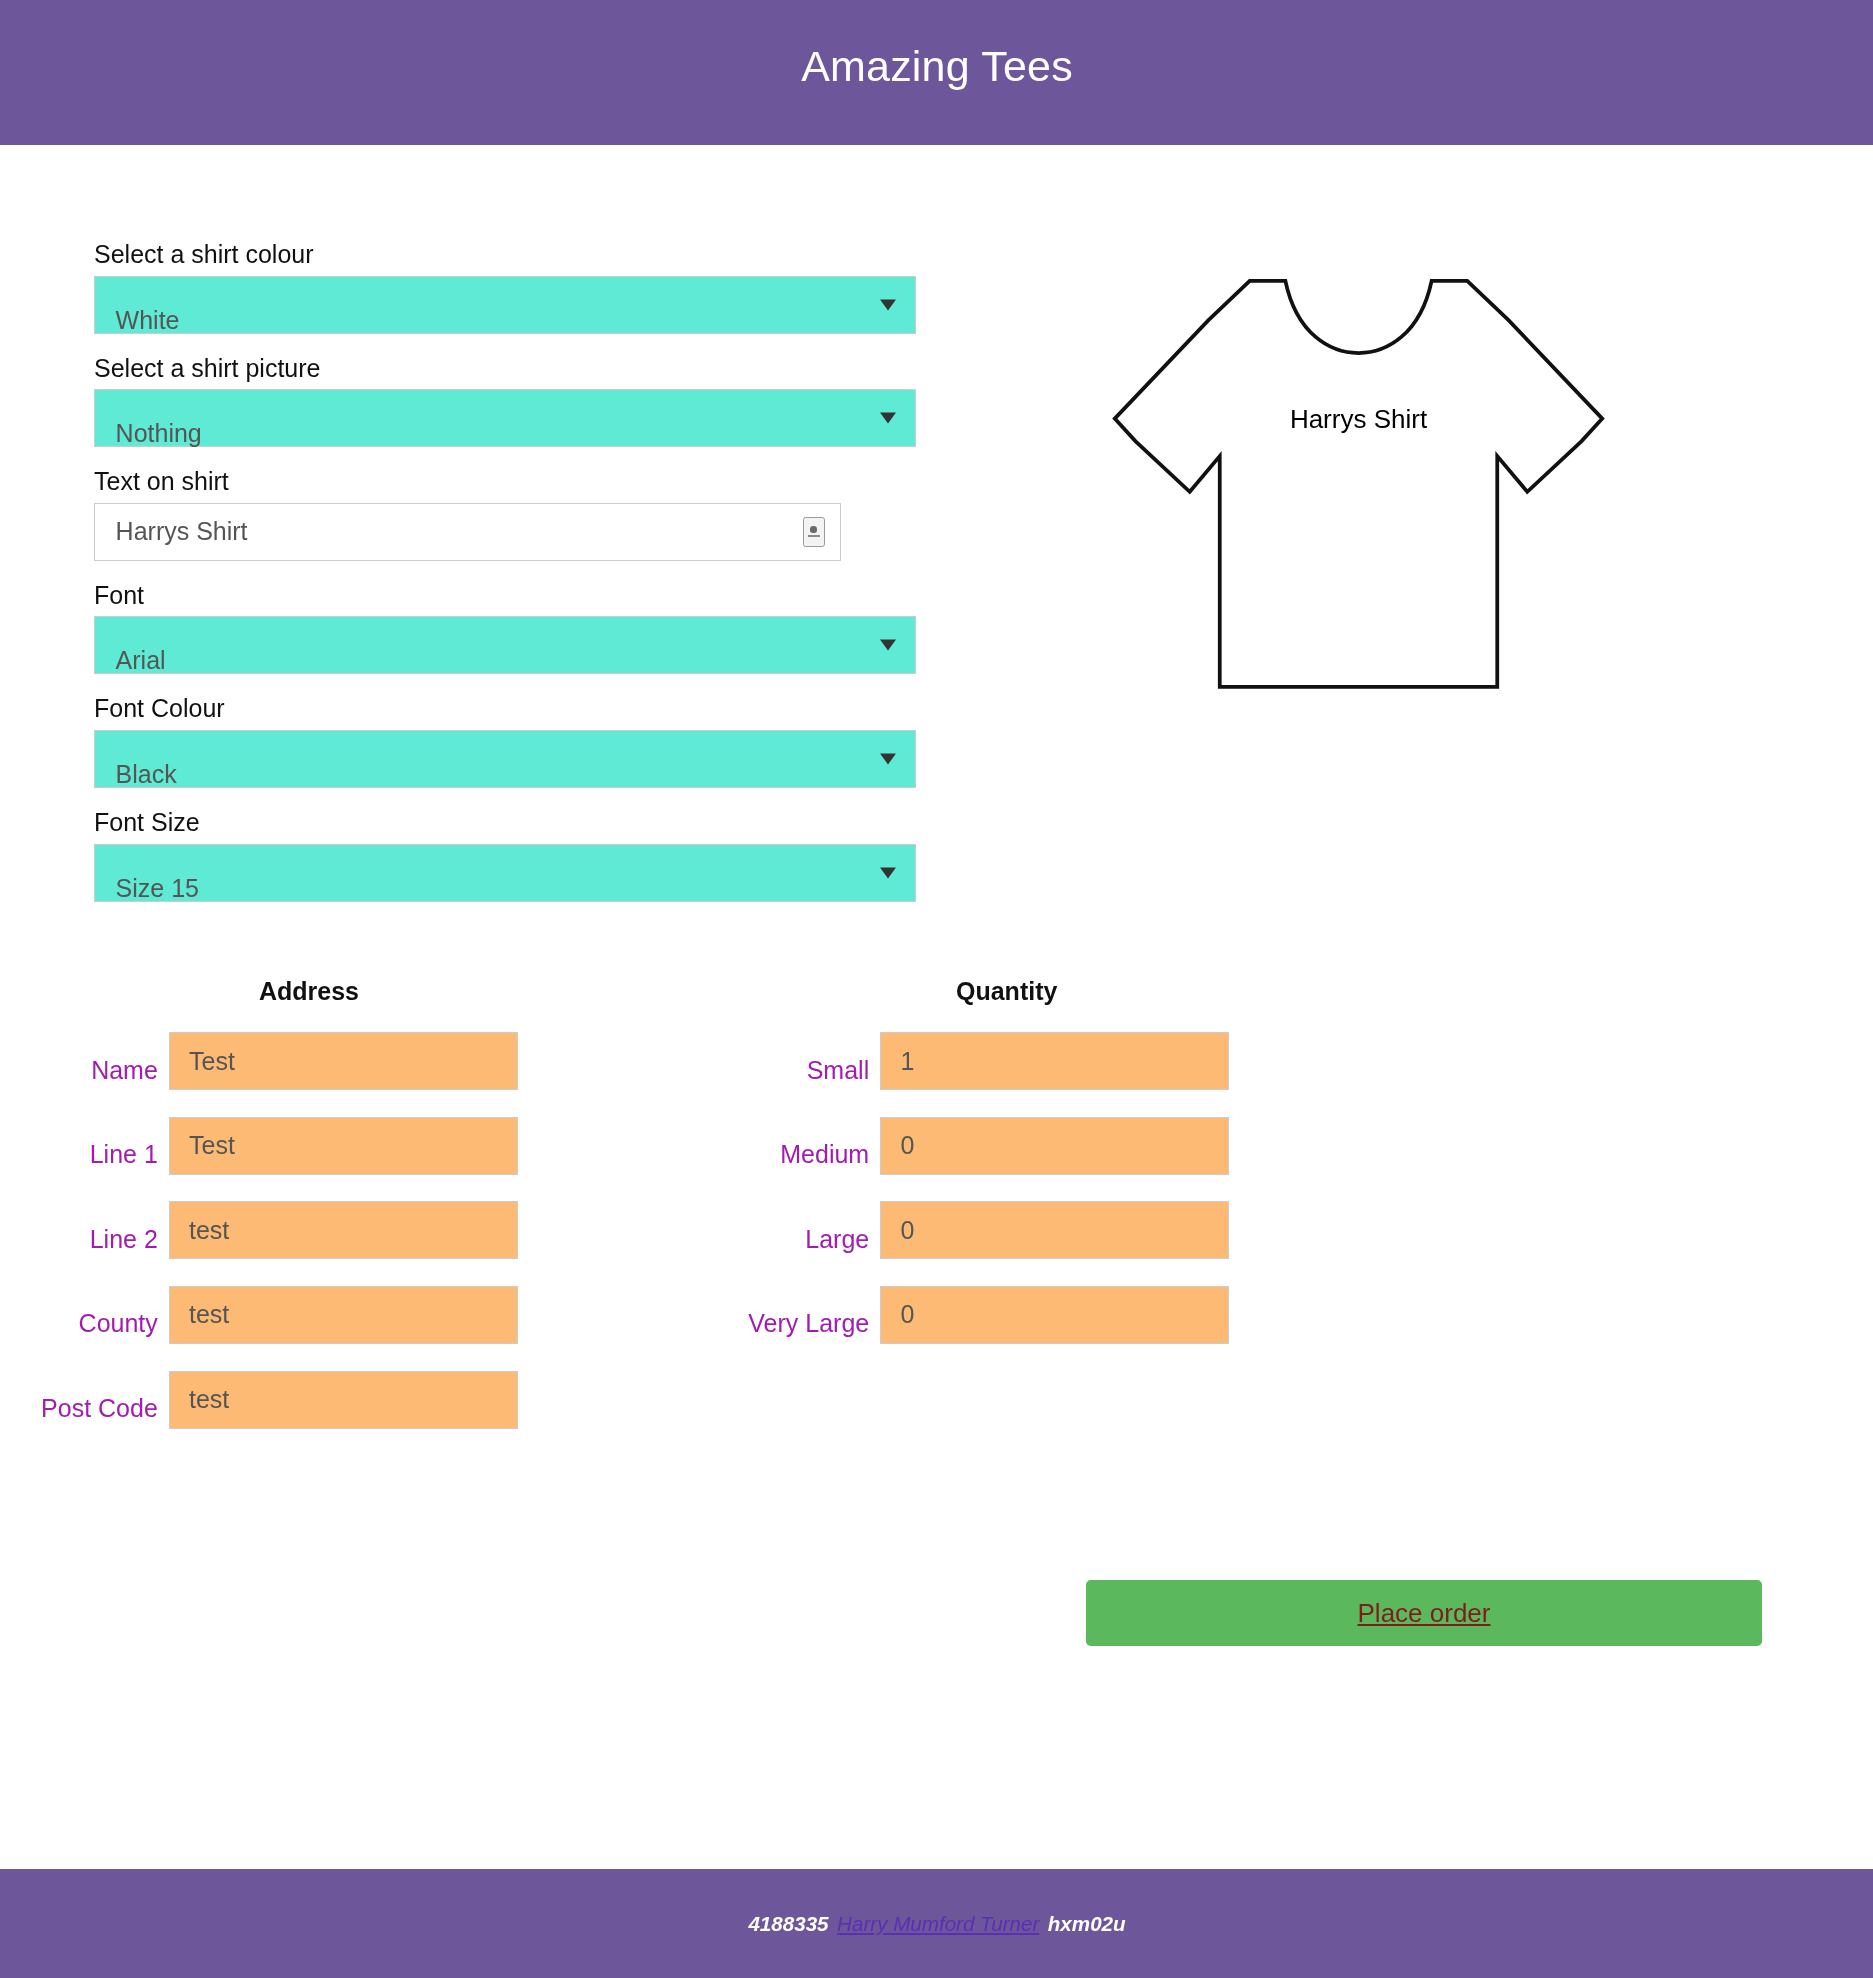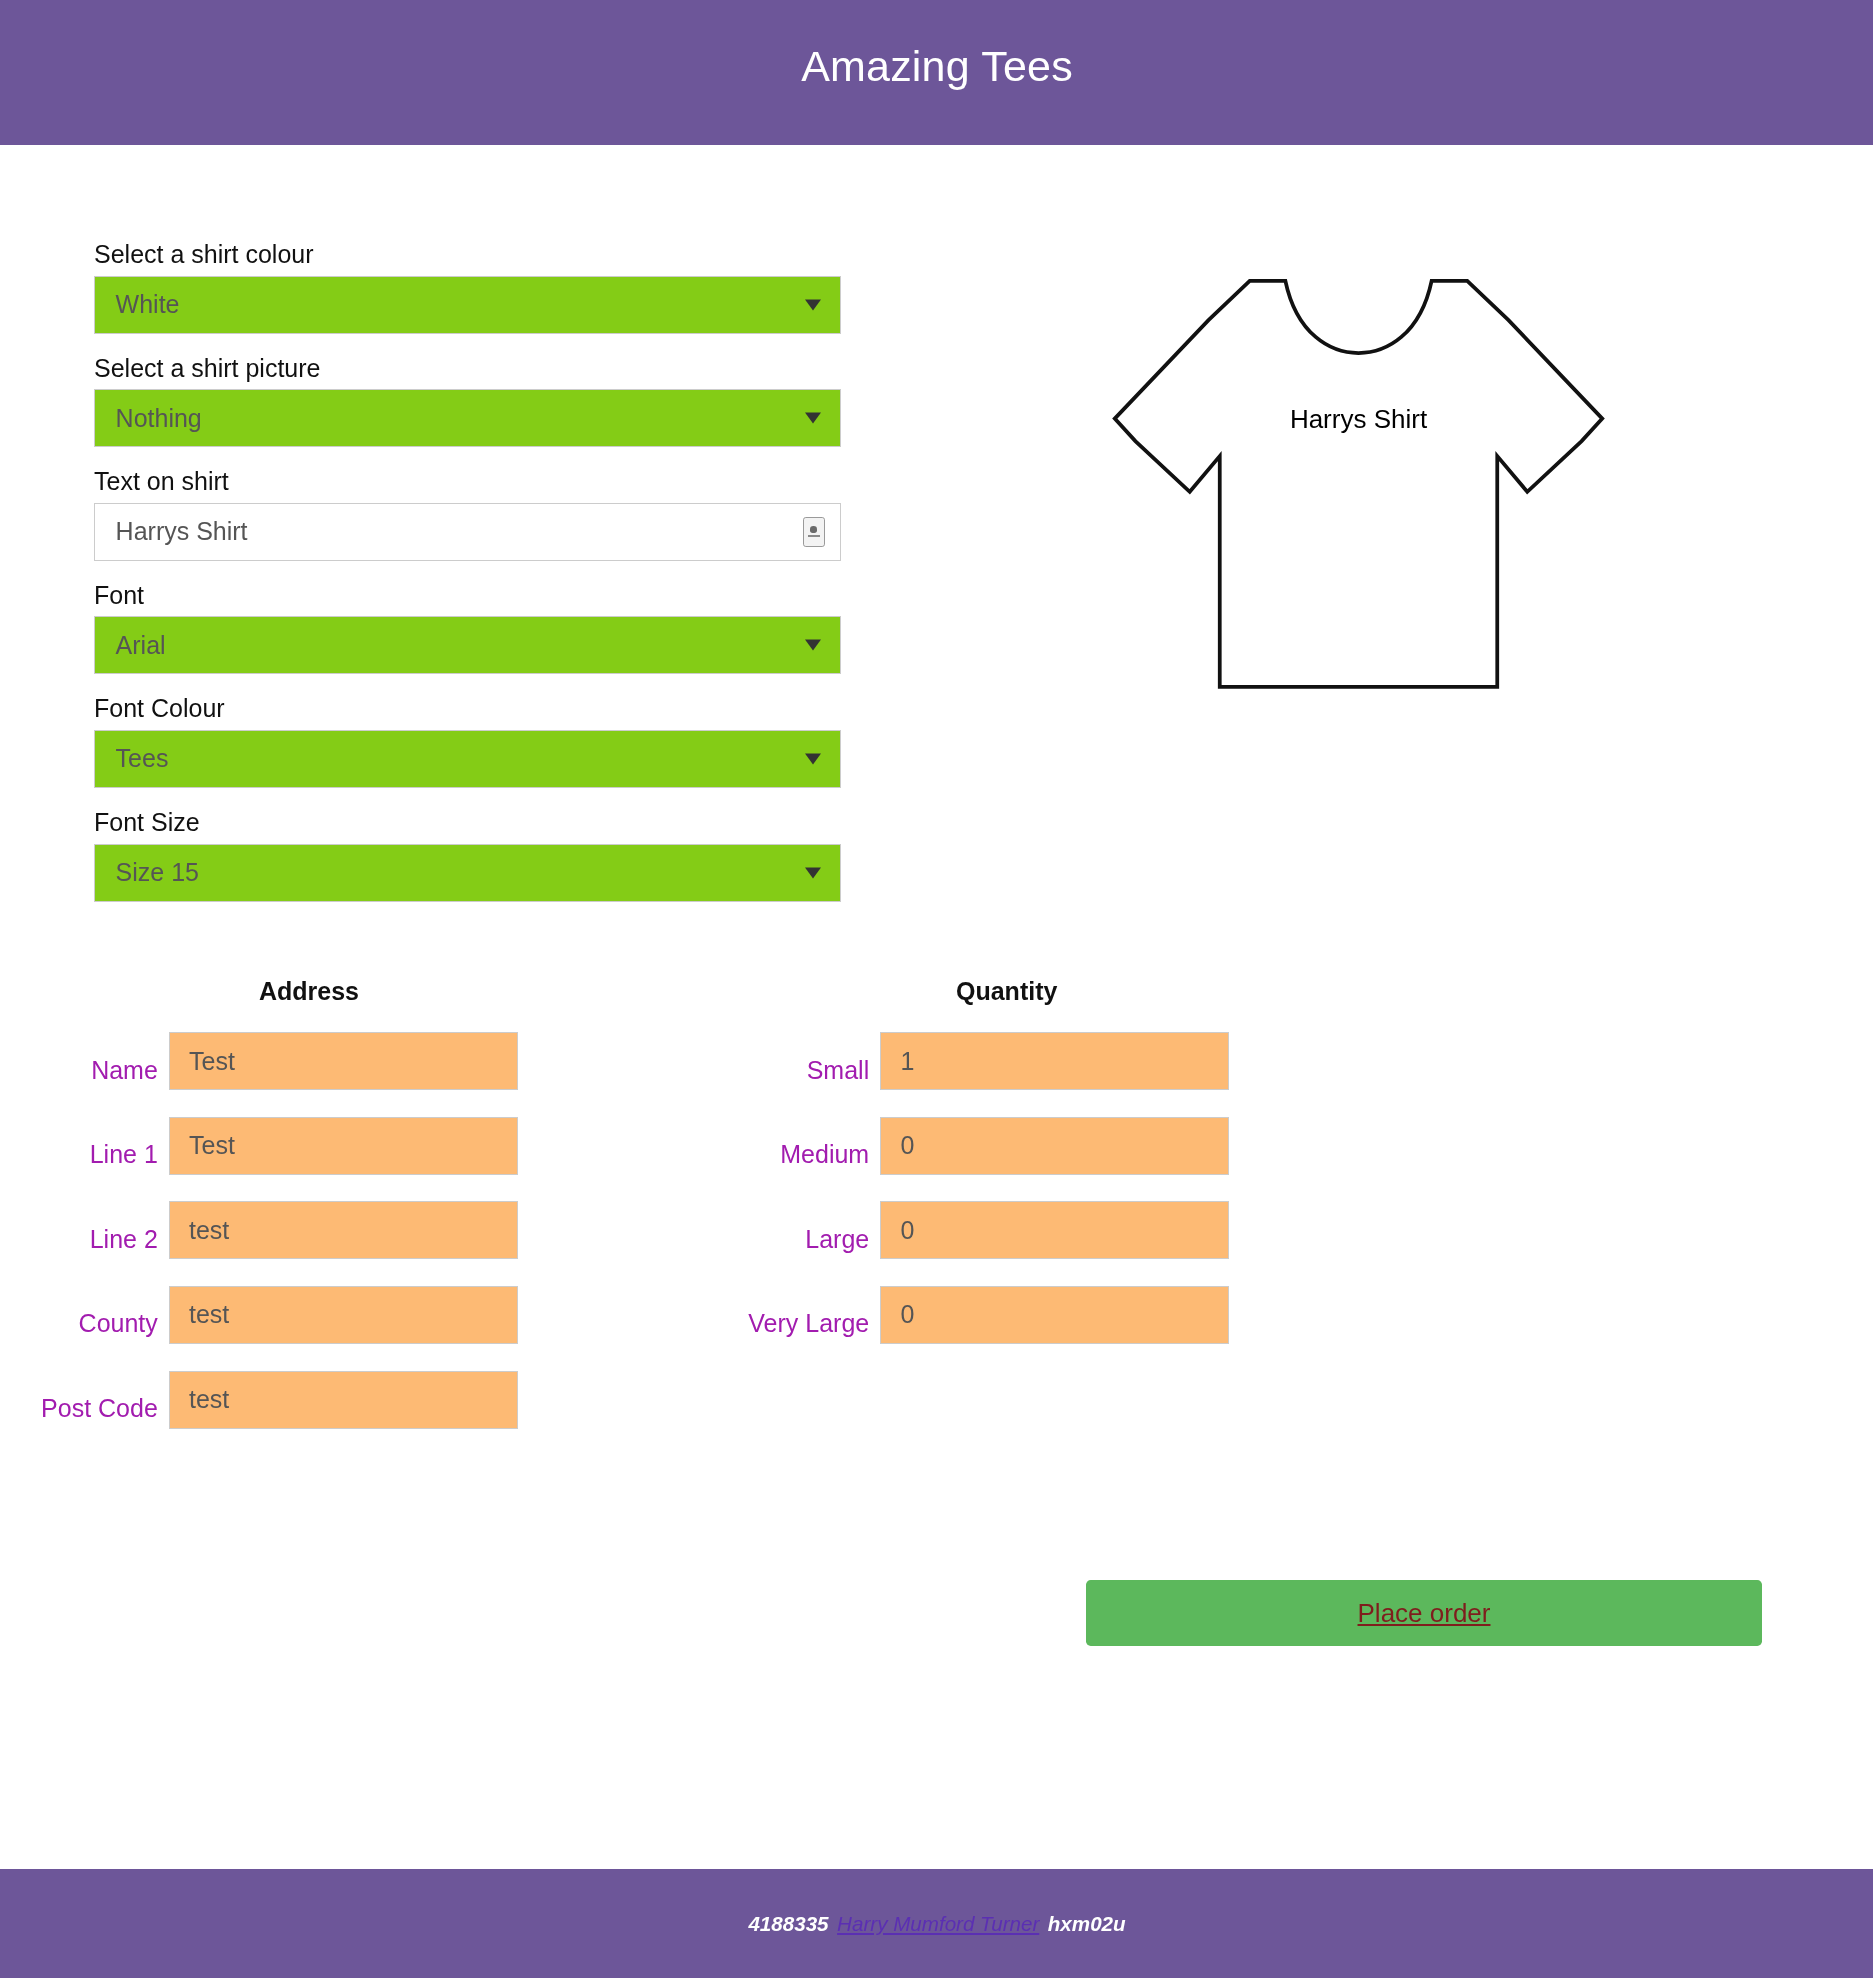--- a/index.html
+++ b/index.html
@@ -67,26 +67,26 @@
   .field-label {
     display: block;
     font-size: 25px;
     color: #111111;
     margin-bottom: 6.6px;
     line-height: 1.2;
   }
 
   .select-box {
     position: relative;
-    width: 747px;
+    width: 822px;
     height: 58px;
     border: 1.9px solid #cccccc;
-    background: #84cc16;
-    display: flex;
-    align-items: center;
+    background: #5eead4;
+    display: flex;
+    align-items: flex-end;
   }
   .select-value {
     font-size: 25px;
     color: #555555;
     padding-left: 20.6px;
     line-height: 1;
   }
   .select-arrow {
     position: absolute;
     right: 19px;
@@ -307,21 +307,21 @@
         <label class="field-label">Font</label>
         <div class="select-box">
           <span class="select-value">Arial</span>
           <span class="select-arrow"></span>
         </div>
       </div>
 
       <div class="field-group">
         <label class="field-label">Font Colour</label>
         <div class="select-box">
-          <span class="select-value">Tees</span>
+          <span class="select-value">Black</span>
           <span class="select-arrow"></span>
         </div>
       </div>
 
       <div class="field-group">
         <label class="field-label">Font Size</label>
         <div class="select-box">
           <span class="select-value">Size 15</span>
           <span class="select-arrow"></span>
         </div>

